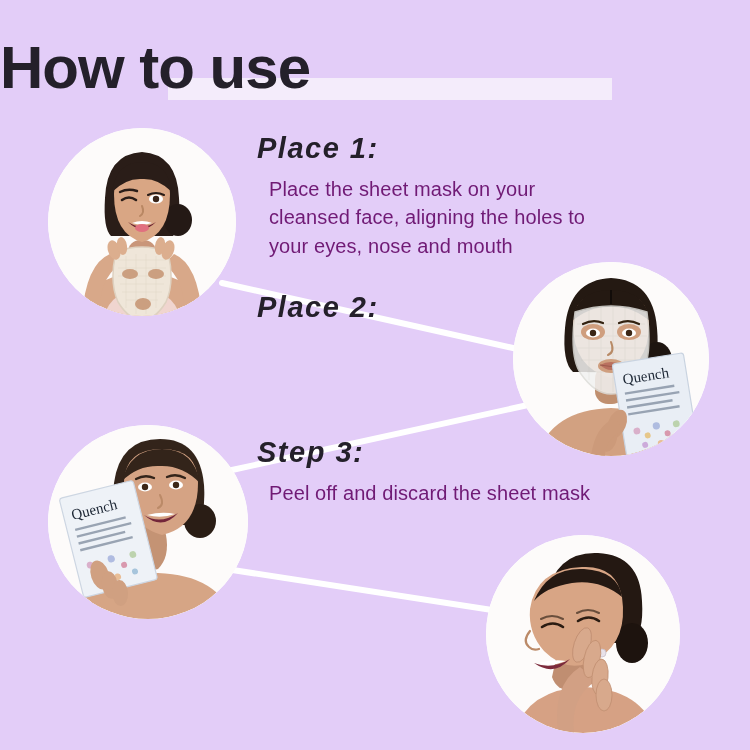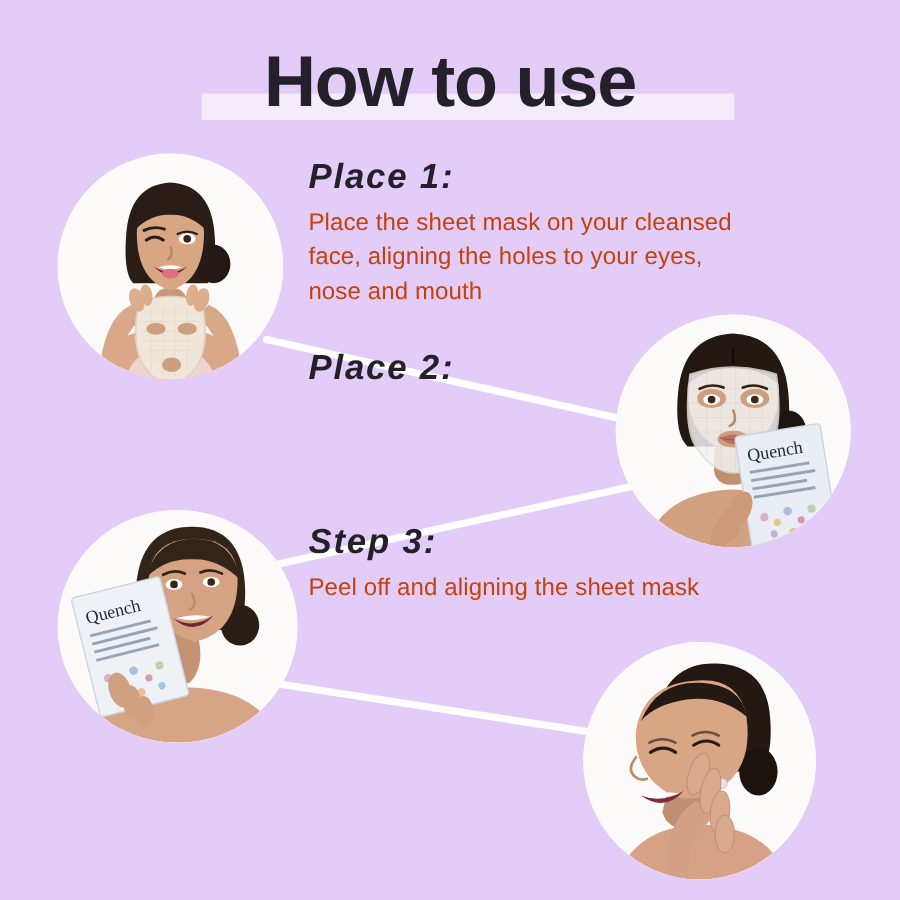--- a/index.html
+++ b/index.html
@@ -32,21 +32,20 @@
     background: #f7f1fb;
     opacity: 0.85;
   }
 
   
   .title {
     position: absolute;
     left: 0;
     top: 36px;
     width: 750px;
-    text-align: center;
     font-size: 60px;
     font-weight: bold;
     letter-spacing: -1px;
     color: #24202a;
     line-height: 1.05;
   }
 
   
   .connectors {
     position: absolute;
@@ -67,23 +66,23 @@
     font-size: 29px;
     font-weight: bold;
     font-style: italic;
     color: #24202a;
     letter-spacing: 1.5px;
     margin: 0 0 9px 0;
     line-height: 1;
   }
   .step-body {
     font-size: 20px;
-    color: #c2410c;
+    color: #701a75;
     line-height: 1.42;
-    margin: 0;
+    margin: 12px;
     letter-spacing: 0.1px;
   }
   #step-1 { top: 134px; }
   #step-2 { top: 293px; }
   #step-3 { top: 438px; }
   #step-4 { top: 586px; }
 
   
   .photo-circle {
     position: absolute;
@@ -376,17 +375,17 @@
     <p class="step-label">Place 1:</p>
     <p class="step-body">Place the sheet mask on your cleansed face, aligning the holes to your eyes, nose and mouth</p>
   </div>
 
   <div class="step" id="step-2">
     <p class="step-label">Place 2:</p>
   </div>
 
   <div class="step" id="step-3">
     <p class="step-label">Step 3:</p>
-    <p class="step-body">Peel off and aligning the sheet mask</p>
+    <p class="step-body">Peel off and discard the sheet mask</p>
   </div>
 
 
 </div>
 
 </body></html>

